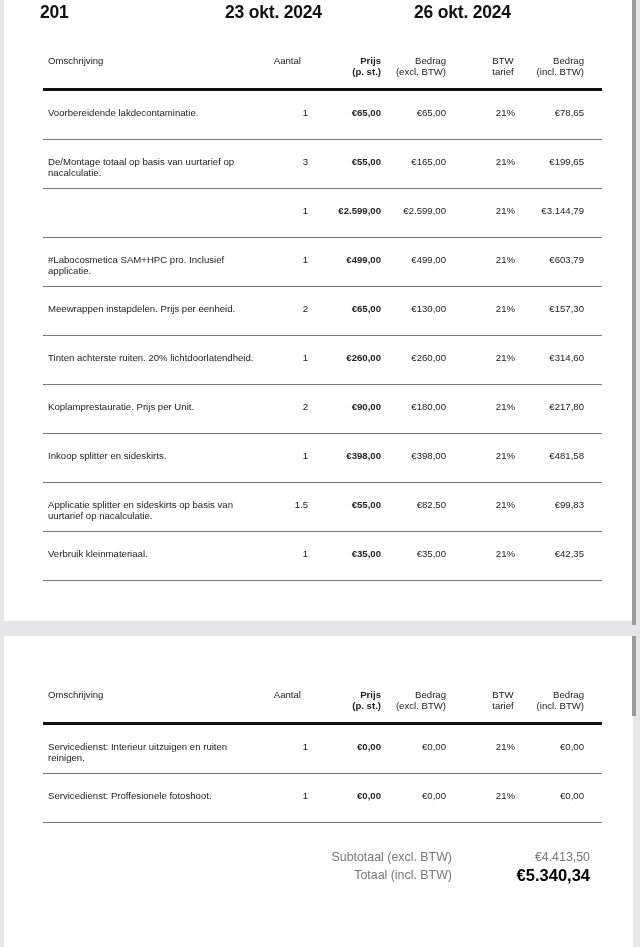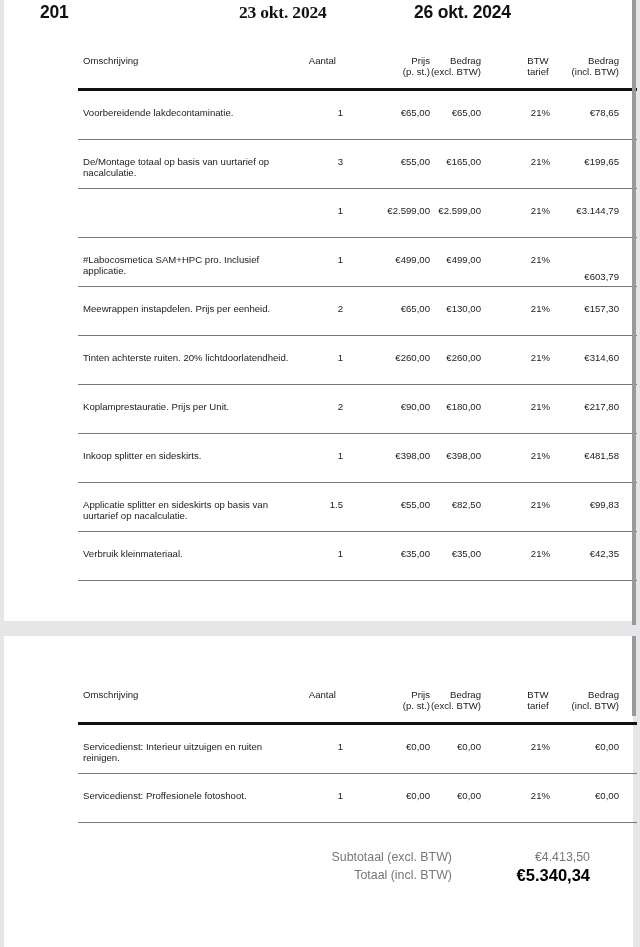--- a/index.html
+++ b/index.html
@@ -10,46 +10,46 @@
   }
   .page {
     position:absolute; left:4px; width:629px; background:#fff;
   }
   #page1 { top:0; height:621px; }
   #page2 { top:636px; height:311px; }
   .scrollbar {
     position:absolute; left:632px; width:4px; background:#9a9a9c;
   }
   .hdr-top { position:absolute; top:2px; font-size:17.5px; font-weight:bold; letter-spacing:-0.2px; }
-  .table { position:absolute; left:39px; width:559px;margin-left:35px; }
+  .table { position:absolute; left:39px; width:559px; }
   .thead { position:relative; height:32px; font-size:9.6px; color:#222; line-height:10.5px; }
   .thead .c { position:absolute; top:0; }
   .rule-thick { height:3px; background:#111; }
   .row { position:relative; font-size:9.6px; color:#222; line-height:10.6px; }
   .row .c { position:absolute; top:0; }
   .rule-thin { height:1px; background:#777; }
   .desc { left:5px; width:210px; }
   .r { text-align:right; }
   .col-qty { left:225px; width:40px; }
-  .col-price { left:283px; width:69px; }
+  .col-price { left:269px; width:69px;font-weight:bold; }
   .col-excl { left:334px; width:69px; }
   .col-tax { left:430px; width:42px; }
   .col-incl { left:472px; width:69px; }
   .totals { position:absolute; right:43px; top:212px; font-size:12.4px; }
   .tline { display:flex; justify-content:flex-end; height:18px; line-height:18px; }
   .tlabel { color:#777; width:200px; text-align:right; }
   .tval { color:#777; width:138px; text-align:right; }
   .tline.total .tval { color:#000; font-weight:bold; font-size:16.5px; }
 </style>
 </head>
 <body>
 
 <div class="page" id="page1">
   <div class="hdr-top" style="left:36px;">201</div>
-  <div class="hdr-top" style="left:235px;font-family:Liberation Serif, serif;">23 okt. 2024</div>
+  <div class="hdr-top" style="left:221px;">23 okt. 2024</div>
   <div class="hdr-top" style="left:410px;">26 okt. 2024</div>
 
   <div class="table" style="top:56px;">
     <div class="thead">
       <div class="c desc">Omschrijving</div>
       <div class="c col-qty r" style="left:218px;">Aantal</div>
       <div class="c col-price r"><span>Prijs</span><br><span>(p. st.)</span></div>
       <div class="c col-excl r"><span>Bedrag</span><br><span>(excl. BTW)</span></div>
       <div class="c col-tax" style="text-align:center;left:440px;width:40px;"><span>BTW</span><br><span>tarief</span></div>
       <div class="c col-incl r"><span>Bedrag</span><br><span>(incl. BTW)</span></div>
@@ -81,21 +81,21 @@
           <div class="c col-tax r" style="top: 17px;">21%</div>
           <div class="c col-incl r" style="top: 17px;">€3.144,79</div>
         </div>
         <div class="rule-thin"></div>
         <div class="row" style="height: 48px; padding-top: 0px;">
           <div class="c desc" style="top: 17px;">#Labocosmetica SAM+HPC pro. Inclusief applicatie.</div>
           <div class="c col-qty r" style="top: 17px; left: 225px;">1</div>
           <div class="c col-price r" style="top: 17px;">€499,00</div>
           <div class="c col-excl r" style="top: 17px;">€499,00</div>
           <div class="c col-tax r" style="top: 17px;">21%</div>
-          <div class="c col-incl r" style="top: 34px;">€603,79</div>
+          <div class="c col-incl r" style="top: 17px;">€603,79</div>
         </div>
         <div class="rule-thin"></div>
         <div class="row" style="height: 48px; padding-top: 0px;">
           <div class="c desc" style="top: 17px;">Meewrappen instapdelen. Prijs per eenheid.</div>
           <div class="c col-qty r" style="top: 17px; left: 225px;">2</div>
           <div class="c col-price r" style="top: 17px;">€65,00</div>
           <div class="c col-excl r" style="top: 17px;">€130,00</div>
           <div class="c col-tax r" style="top: 17px;">21%</div>
           <div class="c col-incl r" style="top: 17px;">€157,30</div>
         </div>

